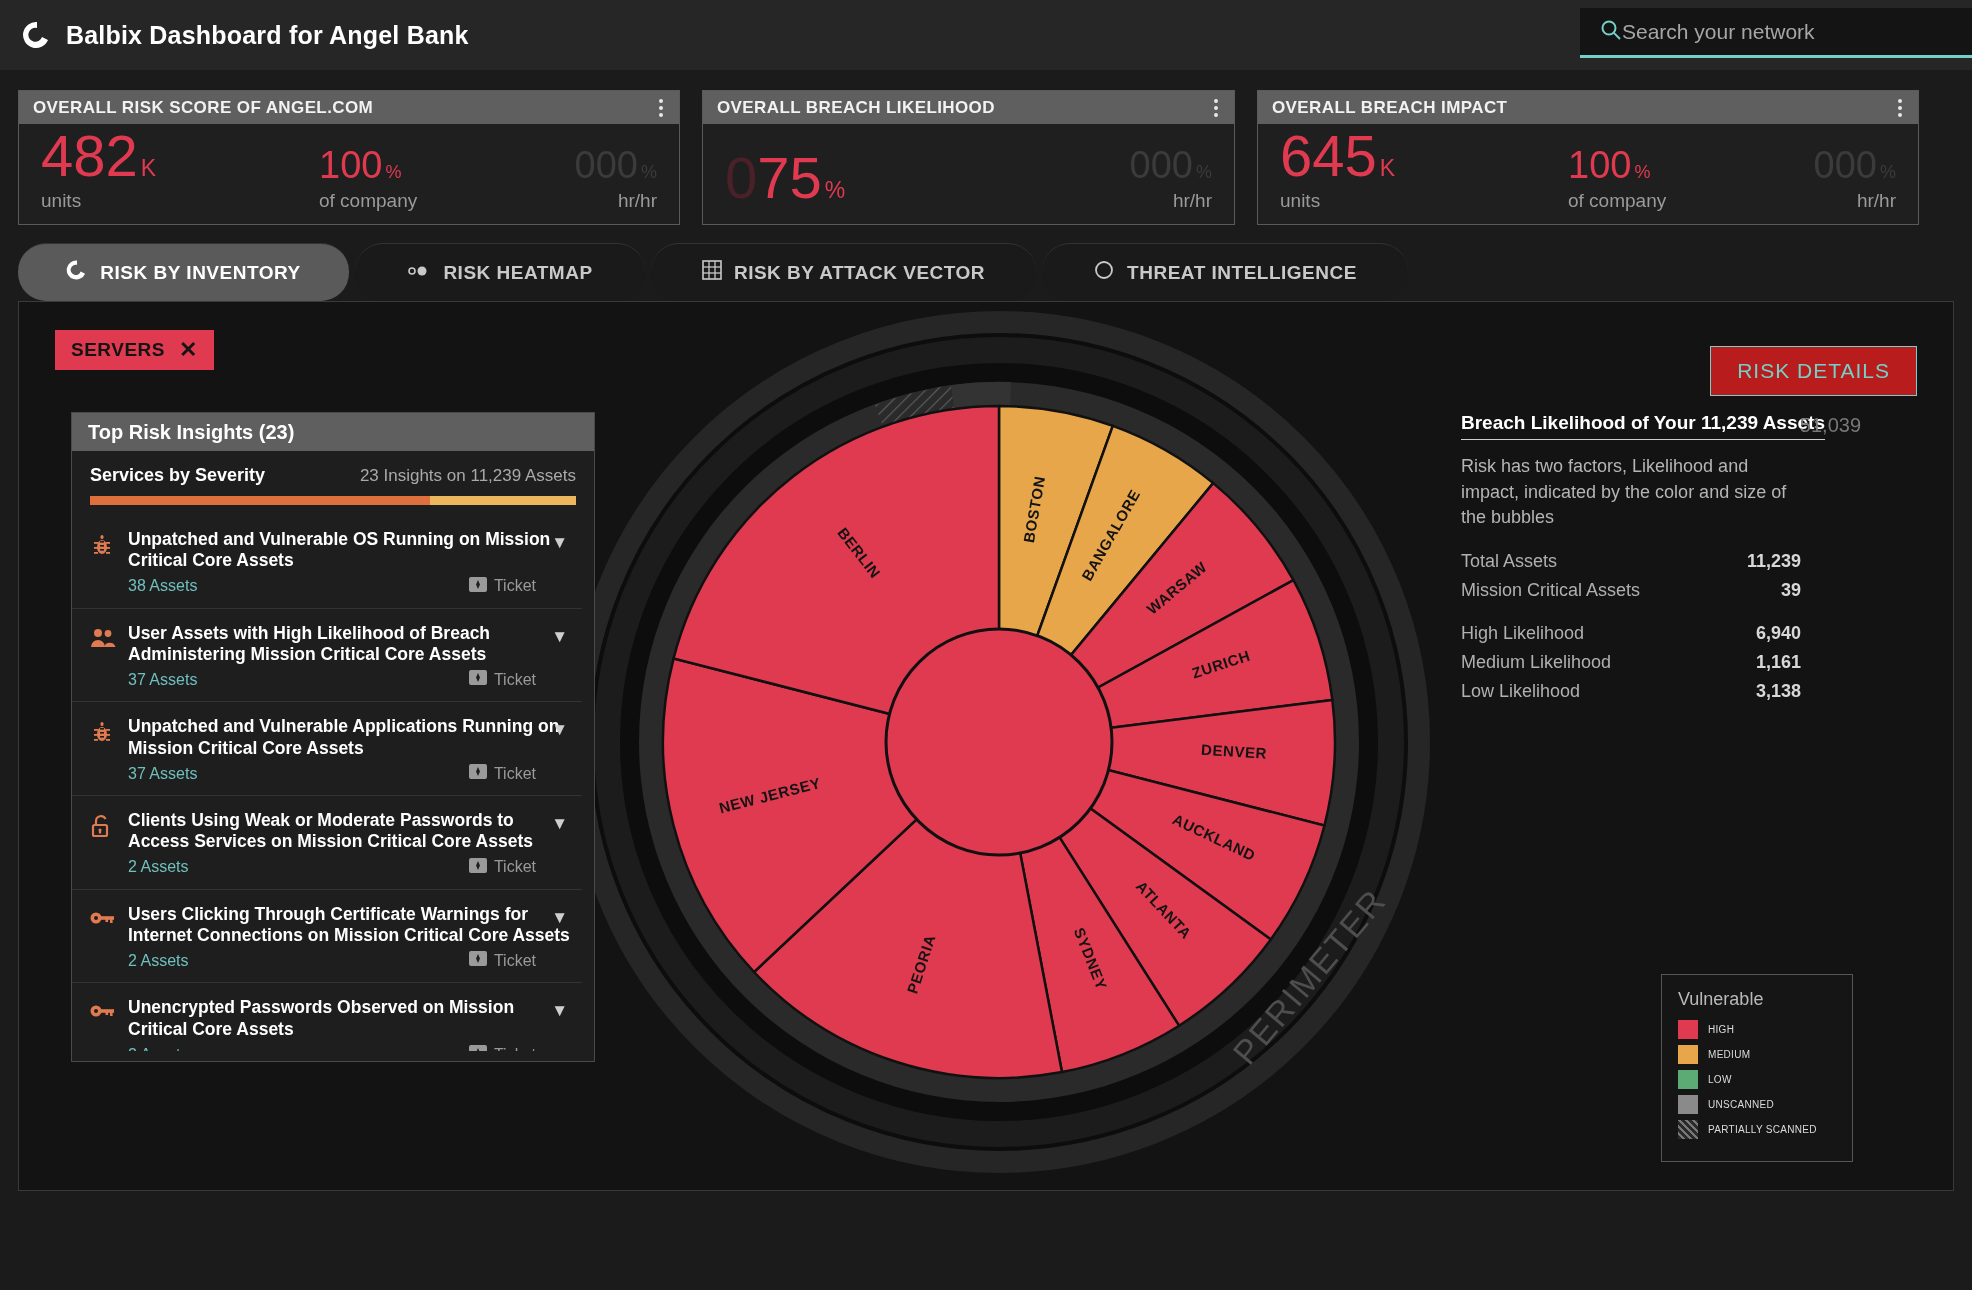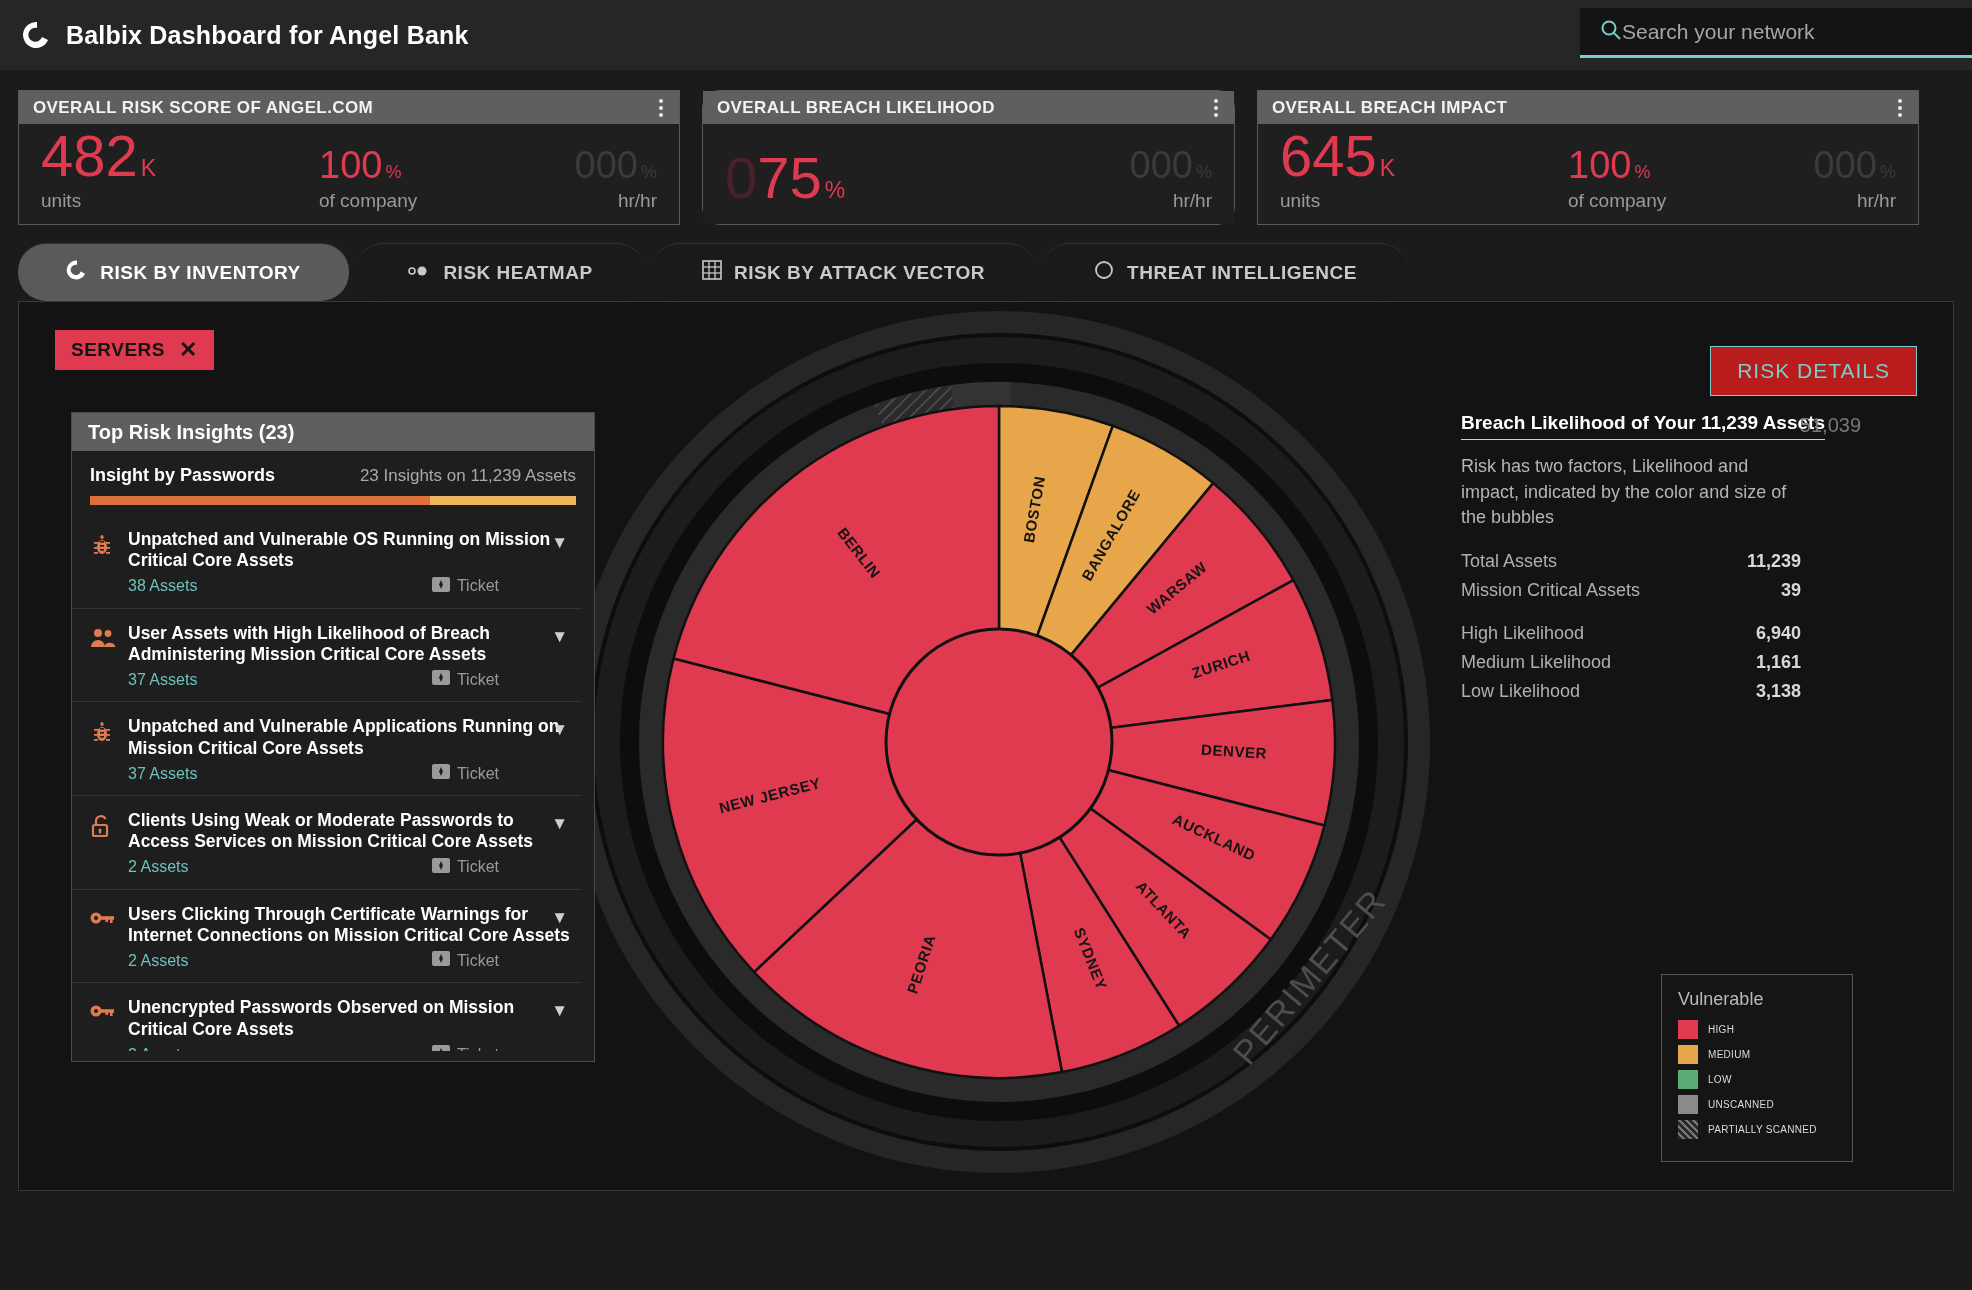--- a/index.html
+++ b/index.html
@@ -42,21 +42,21 @@
   .kpi-row {
     display: flex; gap: 22px;
     padding: 20px 18px 0 18px;
   }
   .kpi-card {
     border: 1px solid #5a5a5a;
     background: #232323;
     display: flex; flex-direction: column;
   }
   .kpi-1 { width: 662px; }
-  .kpi-2 { width: 533px; border-radius: 18px; }
+  .kpi-2 { width: 533px; }
   .kpi-3 { width: 662px; }
   .kpi-head {
     background: #5f5f5f;
     height: 33px;
     display: flex; align-items: center; justify-content: space-between;
     padding: 0 12px 0 14px;
   }
   .kpi-head-title {
     color: #f2f2f2; font-size: 17px; font-weight: bold; letter-spacing: .4px;
   }
@@ -149,21 +149,21 @@
     cursor: pointer;
   }
   .insight:last-child { border-bottom: 0; }
   .ins-icon { width: 26px; flex: 0 0 26px; color: #e07a50; padding-top: 4px; }
   .ins-main { flex: 1; }
   .ins-title {
     color: #ffffff; font-size: 17.5px; font-weight: bold; line-height: 1.22;
   }
   .ins-foot { display: flex; justify-content: space-between; align-items: center; margin-top: 5px; }
   .ins-assets { color: #6fc0bd; font-size: 16px; }
-  .ins-ticket { display: flex; align-items: center; gap: 7px; color: #9a9a9a; font-size: 16px; margin-right: 73px; }
+  .ins-ticket { display: flex; align-items: center; gap: 7px; color: #9a9a9a; font-size: 16px; margin-right: 36px; }
   .chev {
     position: absolute; right: 14px; top: 18px; color: #cfcfcf; font-size: 17px;
     cursor: pointer;
   }
 
   
   .risk-details {
     position: absolute; right: 36px; top: 28px;
     border: 1px solid #76cfc8; color: #76cfc8; background: #b91c1c;
     padding: 12px 26px; font-size: 21px; letter-spacing: 1px; cursor: pointer; margin-top: 16px;
@@ -431,21 +431,21 @@
     <span>SERVERS</span>
     <span class="chip-x">✕</span>
   </div>
 
   <div class="risk-details">RISK DETAILS</div>
 
   <div class="insights">
     <div class="insights-head">Top Risk Insights (23)</div>
     <div class="insights-sub">
       <div class="sev-row">
-        <span class="sev-label">Insight by Passwords</span>
+        <span class="sev-label">Services by Severity</span>
         <span class="sev-count">23 Insights on 11,239 Assets</span>
       </div>
       <div class="sev-bar">
         <span class="hi"></span>
         <span class="med"></span>
       </div>
     </div>
     <div class="insight-list" id="insight-list">
         <div class="insight">
           <span class="ins-icon"><svg width="24" height="24" viewBox="0 0 24 24" fill="#e07a50">

